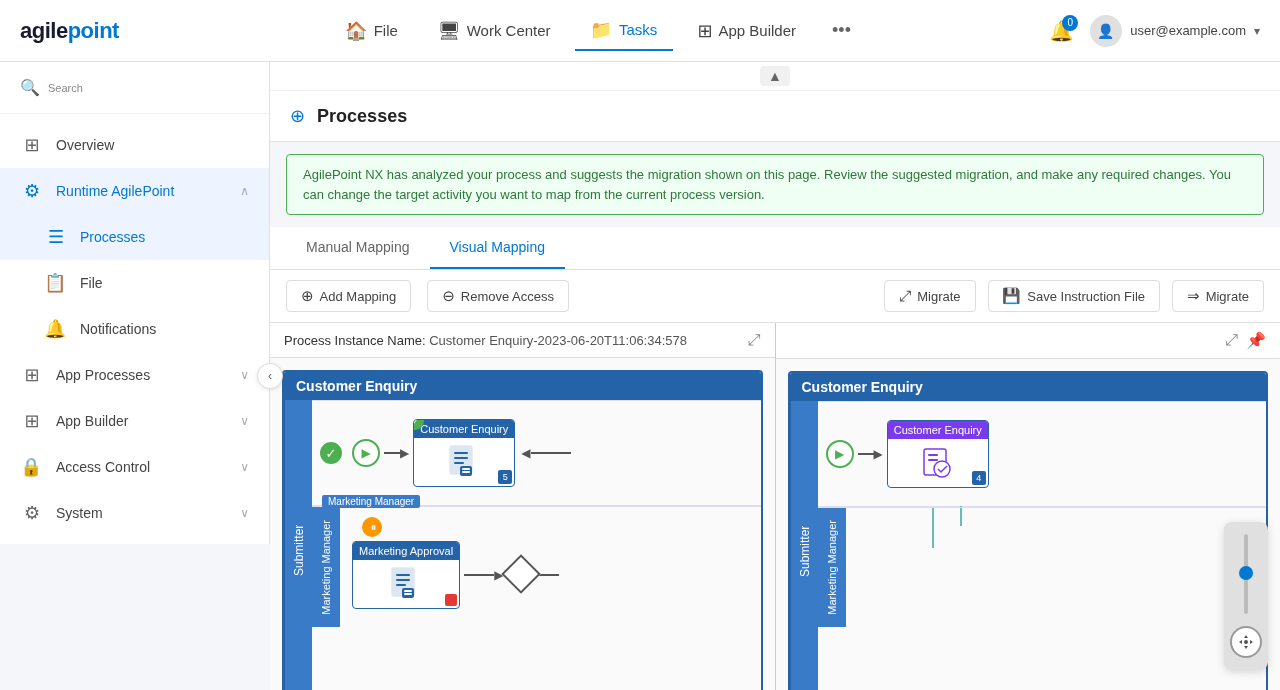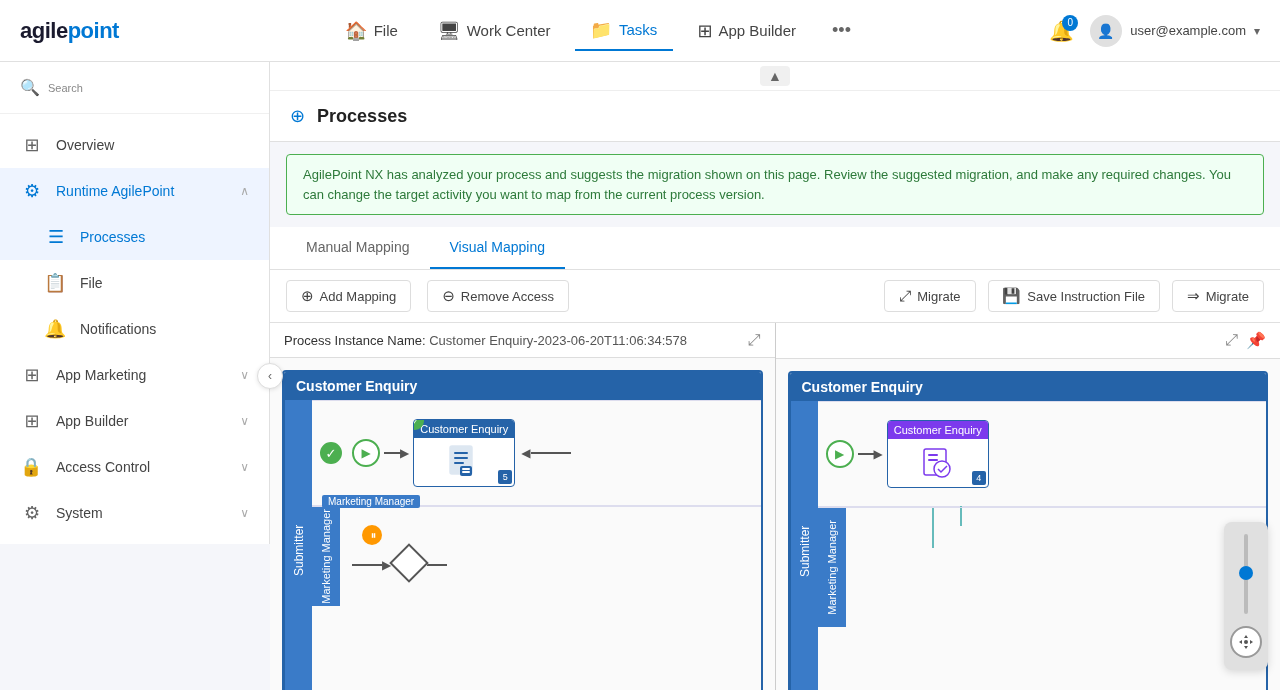--- a/index.html
+++ b/index.html
@@ -268,21 +268,21 @@
           <span class="sidebar-item-label">File</span>
         </div>
 
         <div class="sidebar-item" style="padding-left: 44px;">
           <span class="sidebar-item-icon">🔔</span>
           <span class="sidebar-item-label">Notifications</span>
         </div>
 
         <div class="sidebar-item">
           <span class="sidebar-item-icon">⊞</span>
-          <span class="sidebar-item-label">App Marketing</span>
+          <span class="sidebar-item-label">App Processes</span>
           <span class="sidebar-item-arrow">∨</span>
         </div>
 
         <div class="sidebar-item">
           <span class="sidebar-item-icon">⊞</span>
           <span class="sidebar-item-label">App Builder</span>
           <span class="sidebar-item-arrow">∨</span>
         </div>
 
         <div class="sidebar-item">
@@ -410,20 +410,35 @@
                 </div>
 
                 <div class="swimlane-row" style="border-top: 1px solid #dde; position: relative;">
                   <div style="position:absolute; top:-12px; left:10px; background: #3a7bc8; color:#fff; font-size:10px; padding:1px 6px; border-radius:2px;">Marketing Manager</div>
                   <div style="display:flex; align-items:center; gap:4px; padding: 8px 8px 8px 40px; position:relative; width:100%;">
 
                     <div style="position:absolute; top:0; left:50px; background:#ff9800; border-radius:50%; width:20px; height:20px; display:flex; align-items:center; justify-content:center;">
                       <span style="color:#fff; font-size:11px; letter-spacing:-2px; padding-left:1px;">⏸</span>
                     </div>
 
+                    <div class="task-node" style="margin-top: 16px; position:relative;">
+                      <div class="task-node-title">Marketing Approval</div>
+                      <div class="task-node-body">
+                        <svg width="36" height="36" viewBox="0 0 36 36">
+                          <rect x="4" y="2" width="22" height="28" rx="2" fill="#2563a8" opacity="0.15" stroke="#2563a8" stroke-width="1.5"></rect>
+                          <rect x="8" y="8" width="14" height="2" rx="1" fill="#2563a8"></rect>
+                          <rect x="8" y="13" width="14" height="2" rx="1" fill="#2563a8"></rect>
+                          <rect x="8" y="18" width="10" height="2" rx="1" fill="#2563a8"></rect>
+                          <rect x="14" y="22" width="12" height="10" rx="2" fill="#2563a8"></rect>
+                          <rect x="16" y="24" width="8" height="2" rx="1" fill="#fff"></rect>
+                          <rect x="16" y="27" width="8" height="2" rx="1" fill="#fff"></rect>
+                        </svg>
+                      </div>
+                      <div style="position:absolute; bottom:2px; right:2px; background:#e53935; width:12px; height:12px; border-radius:2px;"></div>
+                    </div>
 
                     <div style="display:flex; align-items:center; margin-top:16px;">
                       <div style="width:30px; height:2px; background:#555;"></div>
                       <span style="color:#555; font-size:12px;">▶</span>
                     </div>
 
                     <div style="margin-top:16px;">
                       <div class="gateway"></div>
                     </div>
 

